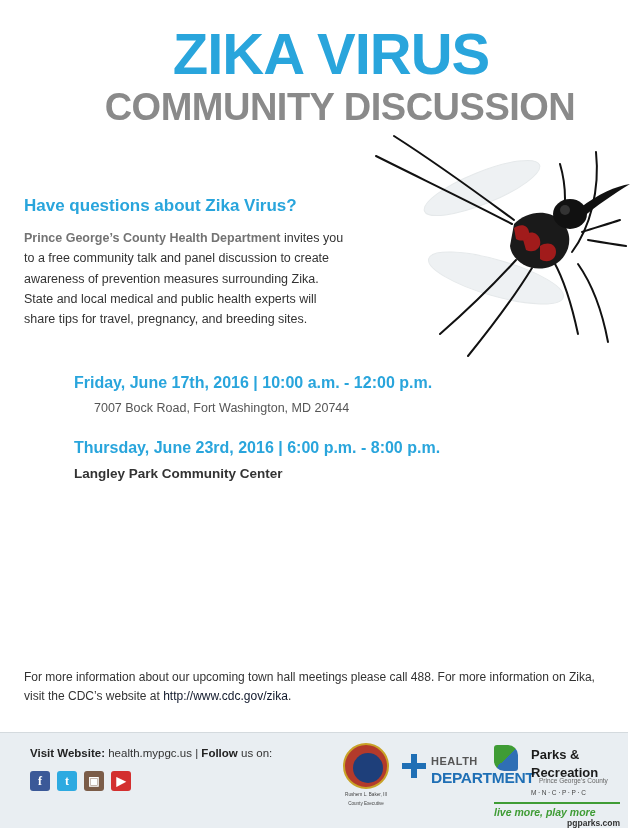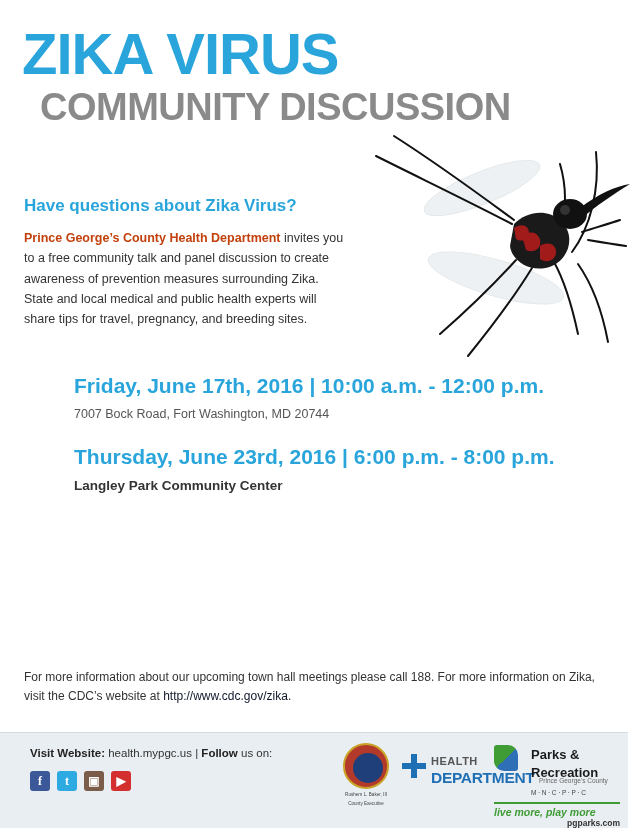--- a/index.html
+++ b/index.html
@@ -11,20 +11,21 @@
   }
   .poster {
     position: relative;
     width: 640px; height: 828px;
     background: #ffffff;
   }
 
   
   .header {
     padding: 26px 0 0 22px;
+    text-align: center;
   }
   .title-main {
     font-size: 58px;
     font-weight: bold;
     color: #29a5dc;
     letter-spacing: -1px;
     line-height: 0.95;
   }
   .title-sub {
     font-size: 38px;
@@ -57,45 +58,46 @@
     font-size: 17px;
     font-weight: bold;
     color: #29a5dc;
     margin-bottom: 12px;
   }
   .intro-body {
     font-size: 12.5px;
     color: #333333;
     line-height: 1.62;
   }
-  .intro-body b { color: #c2410c; }
+  .intro-body b { color: #737373; }
 
   
   .events {
     position: absolute;
     left: 74px;
     top: 374px;
     width: 540px;
   }
   .event { margin-bottom: 24px; }
   .event-date {
-    font-size: 21px;
+    font-size: 16px;
     font-weight: bold;
     color: #29a5dc;
     margin-bottom: 9px;
   }
   .event-venue {
     font-size: 13.5px;
     font-weight: bold;
     color: #333333;
     margin-bottom: 9px;
   }
   .event-address {
     font-size: 12.5px;
     color: #555555;
+    margin-left: 20px;
   }
 
   
   .footnote {
     position: absolute;
     left: 24px;
     top: 668px;
     width: 592px;
     font-size: 12px;
     color: #333333;
@@ -284,21 +286,21 @@
       <div class="event-date">Friday, June 17th, 2016 | 10:00 a.m. - 12:00 p.m.</div>
       <div class="event-address">7007 Bock Road, Fort Washington, MD 20744</div>
     </div>
     <div class="event">
       <div class="event-date">Thursday, June 23rd, 2016 | 6:00 p.m. - 8:00 p.m.</div>
       <div class="event-venue">Langley Park Community Center</div>
     </div>
   </div>
 
   <div class="footnote">
-    <span>For more information about our upcoming town hall meetings please call 188.  For more information on Zika, visit the CDC’s website at </span><a class="link" href="#">http://www.cdc.gov/zika</a><span>.</span>
+    <span>For more information about our upcoming town hall meetings please call 488.  For more information on Zika, visit the CDC’s website at </span><a class="link" href="#">http://www.cdc.gov/zika</a><span>.</span>
   </div>
 
   <div class="footer">
 
     <div class="footer-left">
       <div class="footer-line">
         <b>Visit Website:</b>
         <span>health.mypgc.us</span>
         <span>|</span>
         <b>Follow</b>

